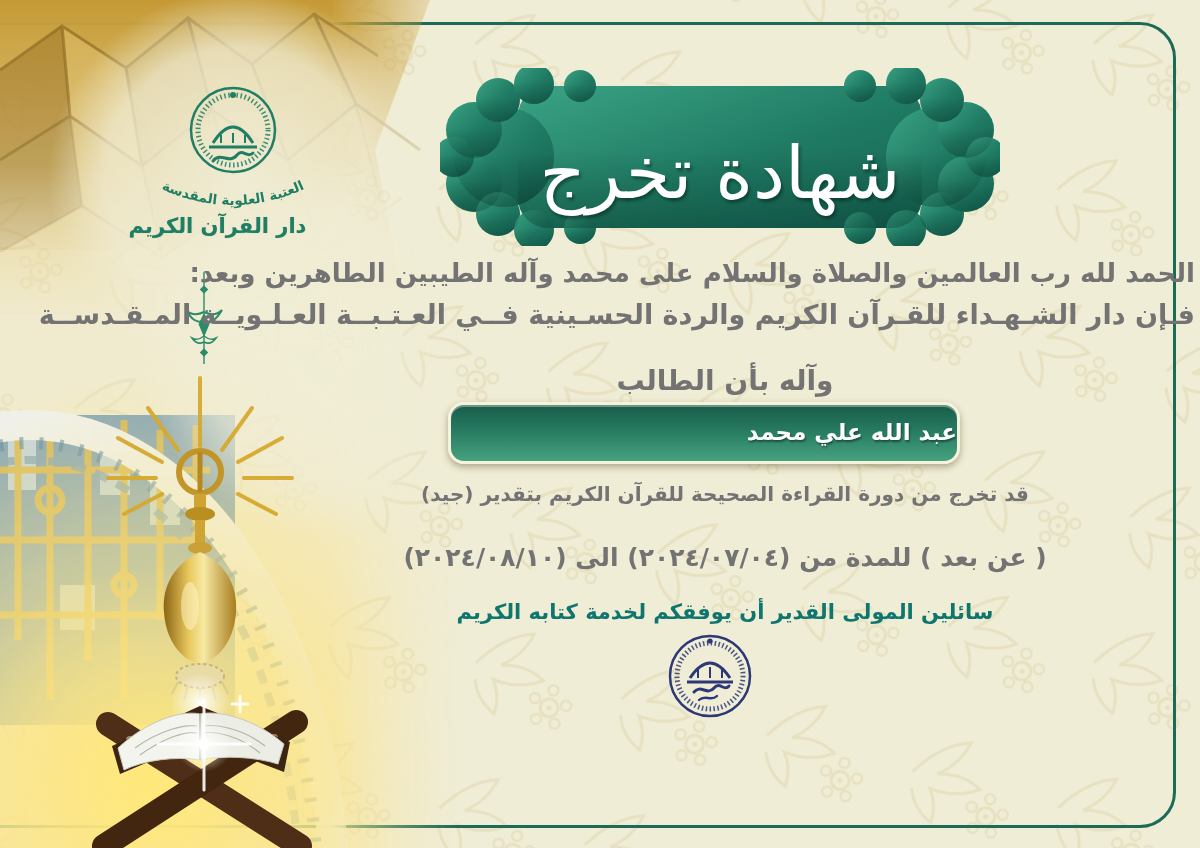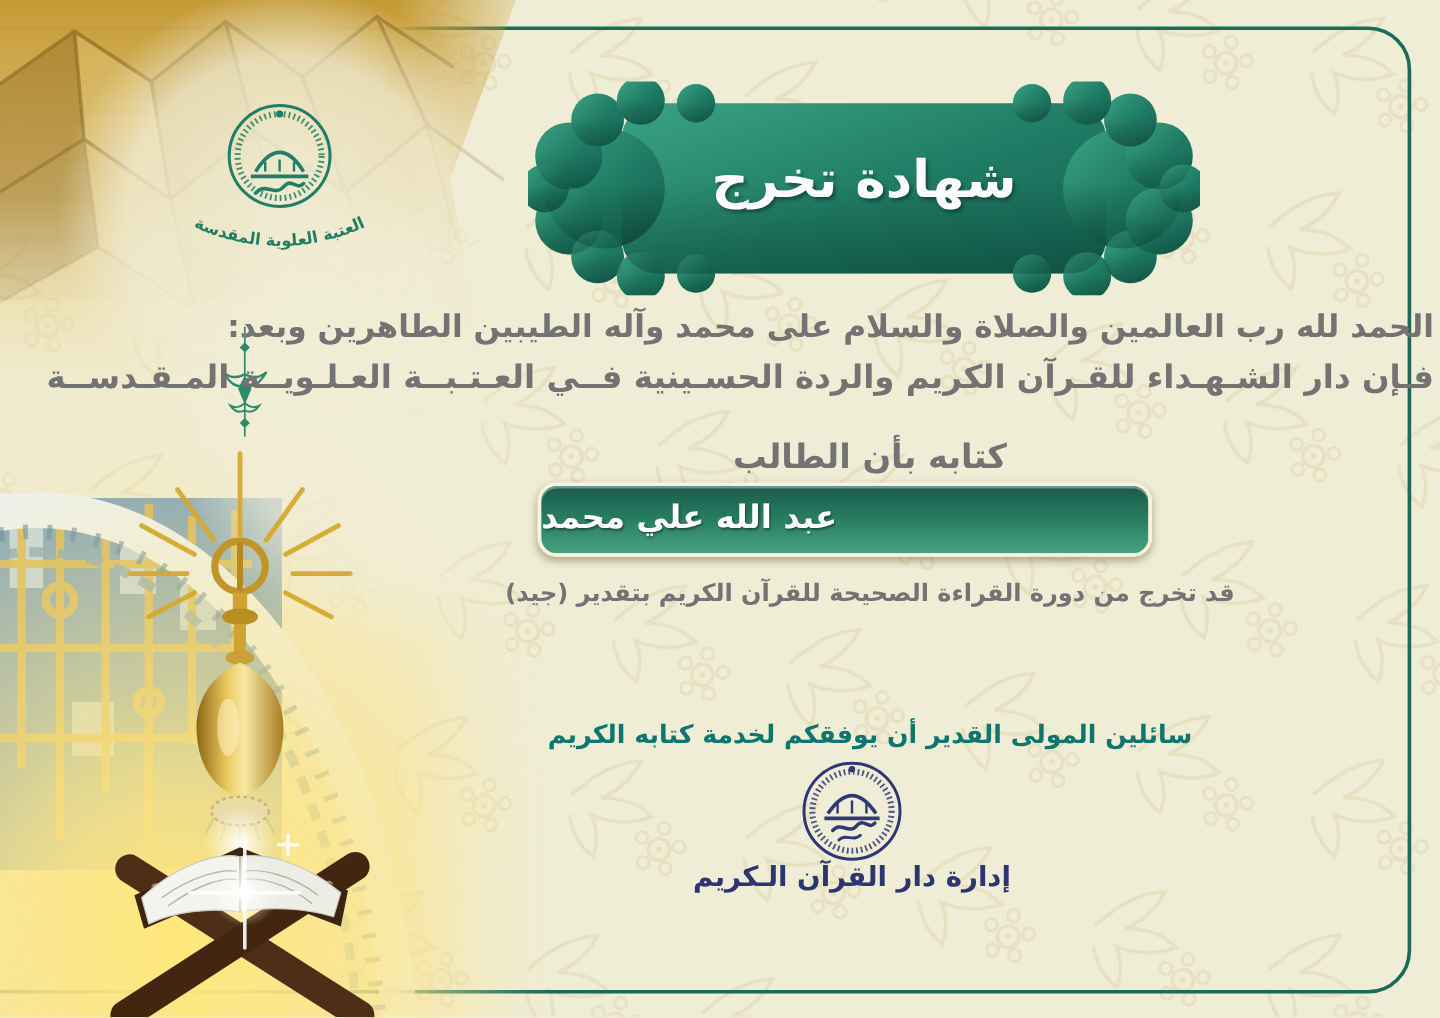--- a/index.html
+++ b/index.html
@@ -18,23 +18,23 @@
   }
   .collage{z-index:2;left:0;top:0;}
   .logo-svg{position:absolute;z-index:3;left:135px;top:85px;}
   .logo-name{
     position:absolute;z-index:3;left:115px;top:214px;width:205px;
     text-align:center;font-size:21px;font-weight:bold;color:#1f7e63;
     text-shadow:0 0 1px rgba(31,126,99,.4);
   }
   .banner-svg{position:absolute;z-index:3;left:440px;top:68px;}
   .banner-title{
-    position:absolute;z-index:4;left:445px;top:105px;width:550px;height:90px;
+    position:absolute;z-index:4;left:445px;top:128px;width:550px;height:90px;
     line-height:90px;text-align:center;color:#ffffff;
-    font-size:43px;font-weight:bold;
+    font-size:72px;font-weight:normal;
     text-shadow:2px 3px 3px rgba(0,30,22,.45);
     white-space:nowrap;
   }
   .txt{
     position:absolute;z-index:4;left:255px;width:940px;text-align:center;
     color:#737373;font-weight:bold;direction:rtl;white-space:nowrap;
   }
   .l1{top:258px;font-size:26px;}
   .l2{top:299px;font-size:27px;}
   .l3{top:364px;font-size:28px;}
@@ -42,22 +42,22 @@
   .l5{top:543px;font-size:25px;}
   .l6{top:600px;font-size:21px;color:#0f766e;}
   .signature{top:718px;left:460px;width:500px;font-size:23px;color:#2b3572;}
   .name-plate{
     position:absolute;z-index:4;left:448px;top:402px;width:506px;height:56px;
     border-radius:16px;border:3px solid #f7f2dc;
     background:linear-gradient(180deg,#1a5c4b 0%,#267a5f 45%,#3b9474 80%,#46a17f 100%);
     box-shadow:0 3px 7px rgba(70,60,20,.4), inset 0 2px 0 rgba(255,255,255,.35);
   }
   .name-plate .student{
-    width:100%;height:56px;line-height:54px;text-align:left;
-    color:#ffffff;font-size:27px;font-weight:bold;
+    width:100%;height:56px;line-height:54px;text-align:right;
+    color:#ffffff;font-size:23px;font-weight:bold;
     text-shadow:1px 2px 2px rgba(0,0,0,.4);white-space:nowrap;
   }
   .divider-svg{position:absolute;z-index:4;left:182px;top:272px;}
   .seal-svg{position:absolute;z-index:4;left:666px;top:632px;}
 </style>
 </head>
 <body>
 
 <div class="certificate">
 
@@ -232,20 +232,21 @@
     <circle cx="98" cy="45" r="35" fill="none" stroke="#1f7e63" stroke-width="5" stroke-dasharray="1.5 2.6" opacity="0.85"></circle>
     <path d="M78,58 Q98,26 118,58" fill="none" stroke="#1f7e63" stroke-width="3"></path>
     <path d="M74,62 H122" stroke="#1f7e63" stroke-width="3"></path>
     <path d="M86,58 V50 M98,58 V48 M110,58 V50" stroke="#1f7e63" stroke-width="2"></path>
     <circle cx="98" cy="10" r="3" fill="#1f7e63"></circle>
     <path d="M78,76 C86,66 94,80 102,70 C108,63 112,74 118,68" fill="none" stroke="#1f7e63" stroke-width="3" stroke-linecap="round"></path>
     <text font-size="13.5" font-weight="bold" fill="#1f7e63">
       <textPath href="#ribbonArc" startOffset="50%" text-anchor="middle">العتبة العلوية المقدسة</textPath>
     </text>
   </svg>
+  <div class="logo-name">دار القرآن الكريم</div>
 
   <svg class="banner-svg" width="560" height="178" viewBox="0 0 560 178">
     <defs>
       <linearGradient id="gTeal" x1="0" y1="0" x2="1" y2="1">
         <stop offset="0" stop-color="#3aa385"></stop>
           <stop offset="0.55" stop-color="#1f7a63"></stop>
         <stop offset="1" stop-color="#156353"></stop>
       </linearGradient>
       <linearGradient id="gShade" x1="0" y1="0" x2="0" y2="1">
         <stop offset="0.45" stop-color="#00231a" stop-opacity="0"></stop>
@@ -288,36 +289,36 @@
       <path d="M22,40 C30,44 36,42 40,38 C34,48 30,50 24,50" fill="none" stroke-width="2"></path>
       <path d="M22,42 L27,52 L22,64 L17,52 Z"></path>
       <path d="M22,64 C17,68 14,68 10,66 C14,72 18,72 22,70" fill="none" stroke-width="1.6"></path>
       <path d="M22,64 C27,68 30,68 34,66 C30,72 26,72 22,70" fill="none" stroke-width="1.6"></path>
       <rect x="19.5" y="78" width="5" height="5" transform="rotate(45 22 80.5)"></rect>
     </g>
   </svg>
 
   <div class="txt l1">الحمد لله رب العالمين والصلاة والسلام على محمد وآله الطيبين الطاهرين وبعد:</div>
   <div class="txt l2">فـإن دار الشـهـداء للقـرآن الكريم والردة الحسـينية فــي العـتـبــة العـلـويــة المـقـدســة</div>
-  <div class="txt l3">كتابه بأن الطالب</div>
+  <div class="txt l3">وآله بأن الطالب</div>
 
   <div class="name-plate">
     <div class="student">عبد الله علي محمد</div>
   </div>
 
   <div class="txt l4">قد تخرج من دورة القراءة الصحيحة للقرآن الكريم بتقدير (جيد)</div>
+  <div class="txt l5">( عن بعد ) للمدة من (٢٠٢٤/٠٧/٠٤) الى (٢٠٢٤/٠٨/١٠)</div>
   <div class="txt l6">سائلين المولى القدير أن يوفقكم لخدمة كتابه الكريم</div>
 
   <svg class="seal-svg" width="88" height="88" viewBox="0 0 88 88">
     <g stroke="#2d3877" fill="none">
       <circle cx="44" cy="44" r="40" stroke-width="2.5"></circle>
       <circle cx="44" cy="44" r="33" stroke-width="5" stroke-dasharray="1.5 2.4" opacity="0.85"></circle>
       <path d="M24,46 Q44,16 64,46" stroke-width="3"></path>
       <path d="M21,50 H67" stroke-width="3"></path>
       <path d="M32,46 V38 M44,46 V35 M56,46 V38" stroke-width="2"></path>
       <path d="M28,60 C35,52 41,64 48,56 C54,49 58,60 63,54" stroke-width="3" stroke-linecap="round"></path>
       <path d="M33,68 C39,62 45,70 51,64" stroke-width="2.4" stroke-linecap="round"></path>
     </g>
     <circle cx="44" cy="9" r="2.6" fill="#2d3877"></circle>
   </svg>
-  <div class="txt signature">إدارة دار القرآن الـكريم</div>
 
 </div>
 
 </body></html>

